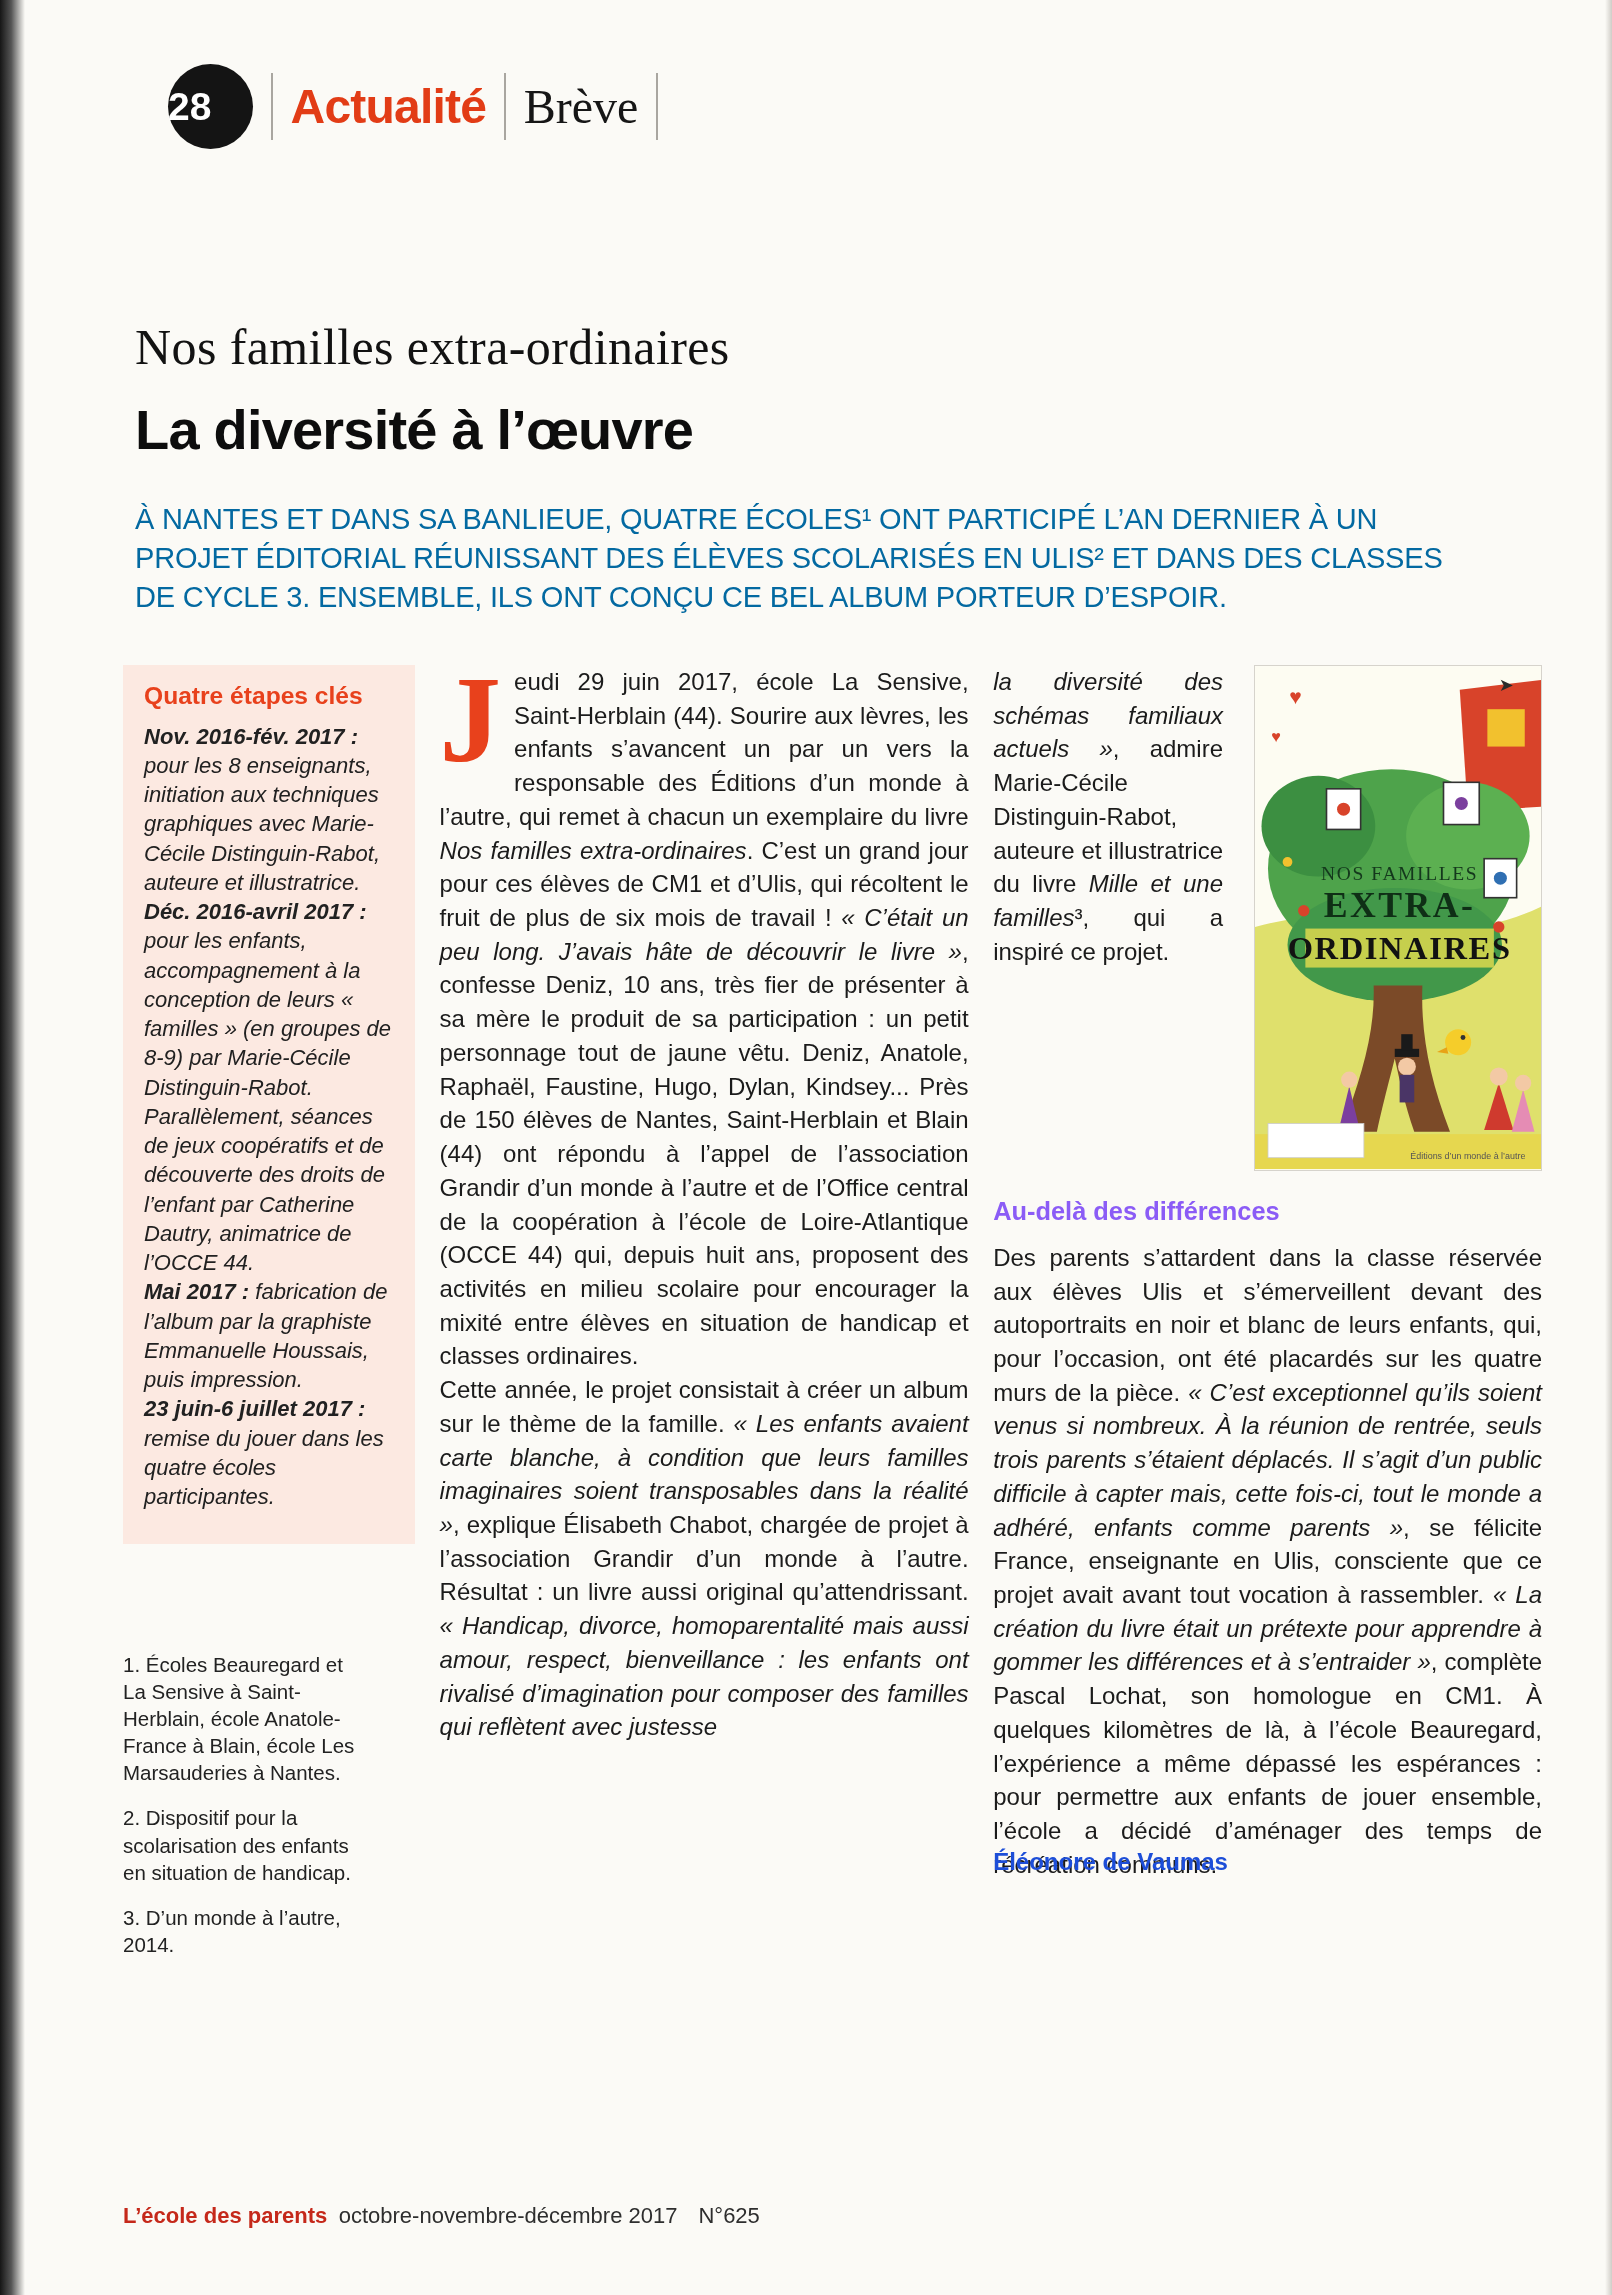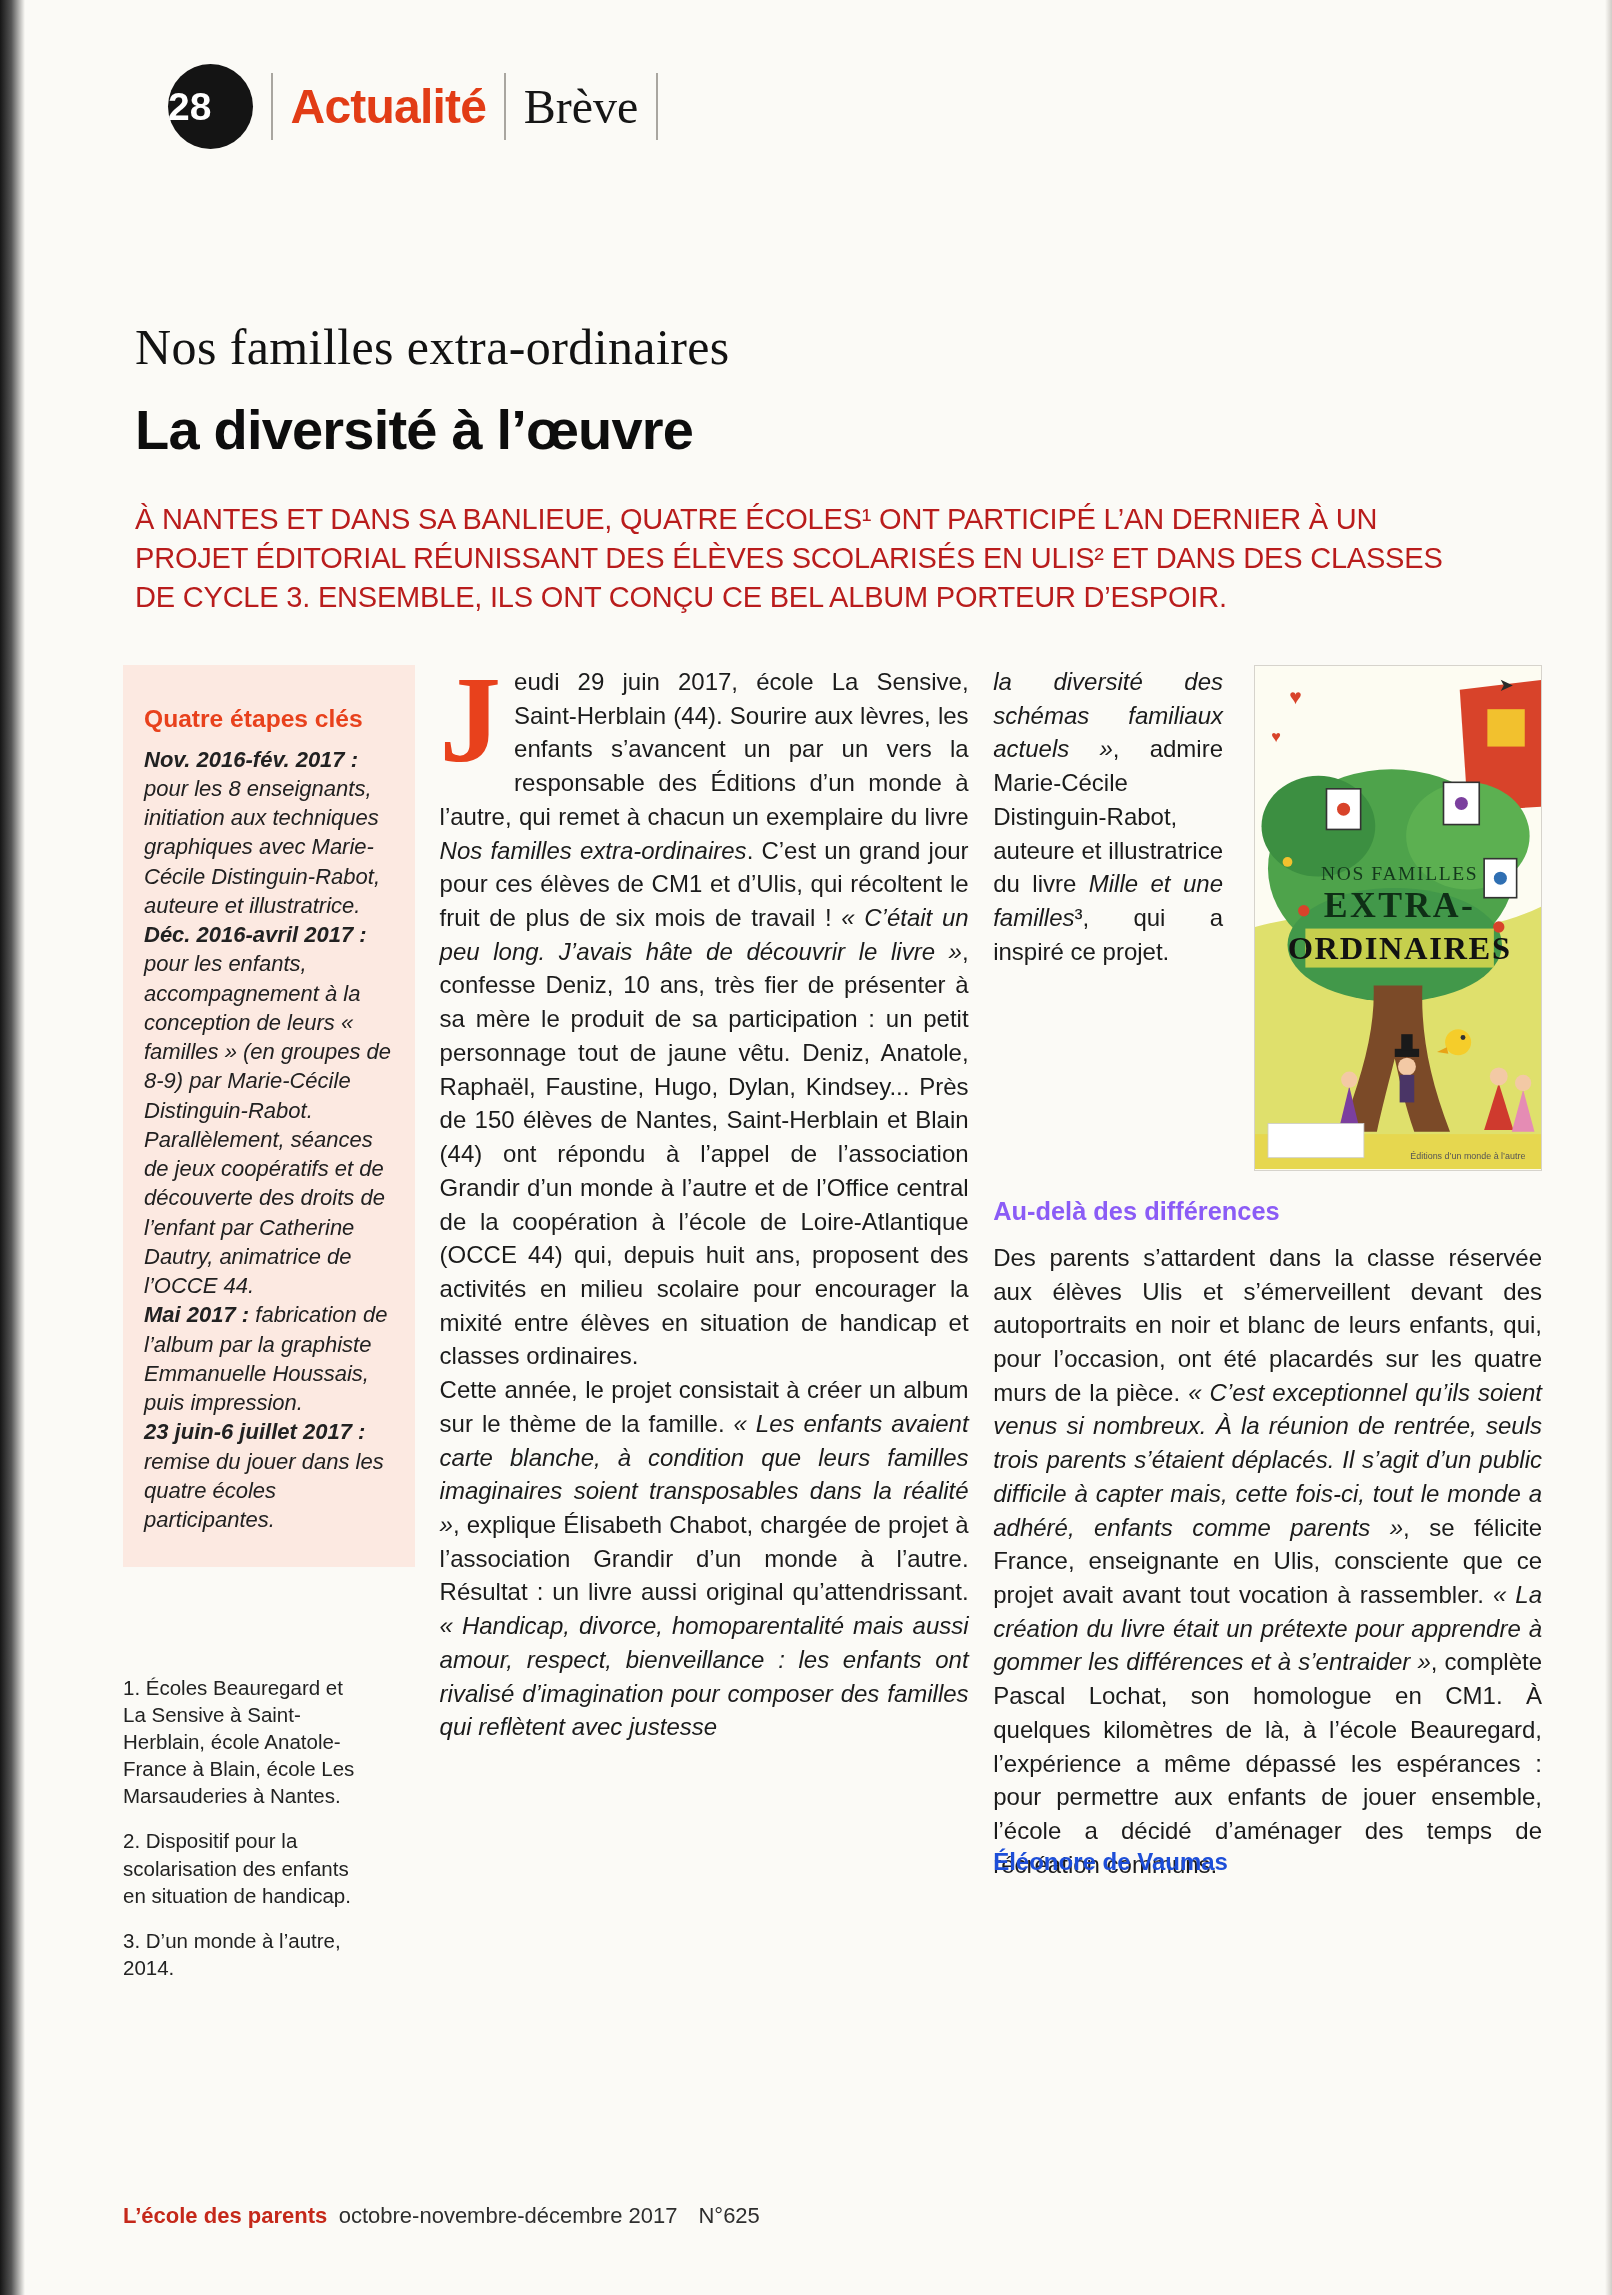--- a/index.html
+++ b/index.html
@@ -26,33 +26,33 @@
   }
   .hdr-sep { width:1.6px; height:67px; background:#a9a6a0; }
   .section-label { color:#e23c16; font-size:48px; font-weight:700; letter-spacing:-0.8px; }
   .subsection-label { font-family:"Liberation Serif", serif; font-size:48px; color:#161616; }
 
   
   .title-block { position:absolute; left:135px; top:318px; width:1352px; }
   .kicker { font-family:"Liberation Serif", serif; font-size:50px; font-weight:400; color:#121212; letter-spacing:0.4px; }
   .main-title { font-size:56px; font-weight:700; color:#0d0d0d; margin-top:21px; letter-spacing:-0.8px; }
   .standfirst {
-    margin-top:38px; font-size:29px; line-height:1.34; color:#b91c1c;
+    margin-top:38px; font-size:29px; line-height:1.34; color:#0369a1;
     letter-spacing:-0.2px; width:1352px;
   }
 
   
   .columns { position:absolute; left:123px; top:665px; width:1419px; display:flex; gap:24.6px; }
   .col-left  { width:292px; flex:none; }
   .col-mid   { width:529px; flex:none; }
   .col-right { flex:1; min-width:0; }
 
   
   .key-steps {
-    background:#fce9e1; padding:40px 21px 33px 21px;
+    background:#fce9e1; padding:17px 21px 33px 21px;
   }
   .key-steps-title { color:#e8411c; font-size:24.6px; font-weight:700; margin-bottom:11.5px; }
   .key-steps p { font-style:italic; font-size:22px; line-height:1.33; color:#212121; }
   .seg-b { font-weight:700; }
   .seg-i { font-style:italic; }
 
   .footnotes { margin-top:107px; width:246px; }
   .footnotes p { font-size:20.5px; line-height:1.32; color:#222; margin-bottom:18px; }
 
   

